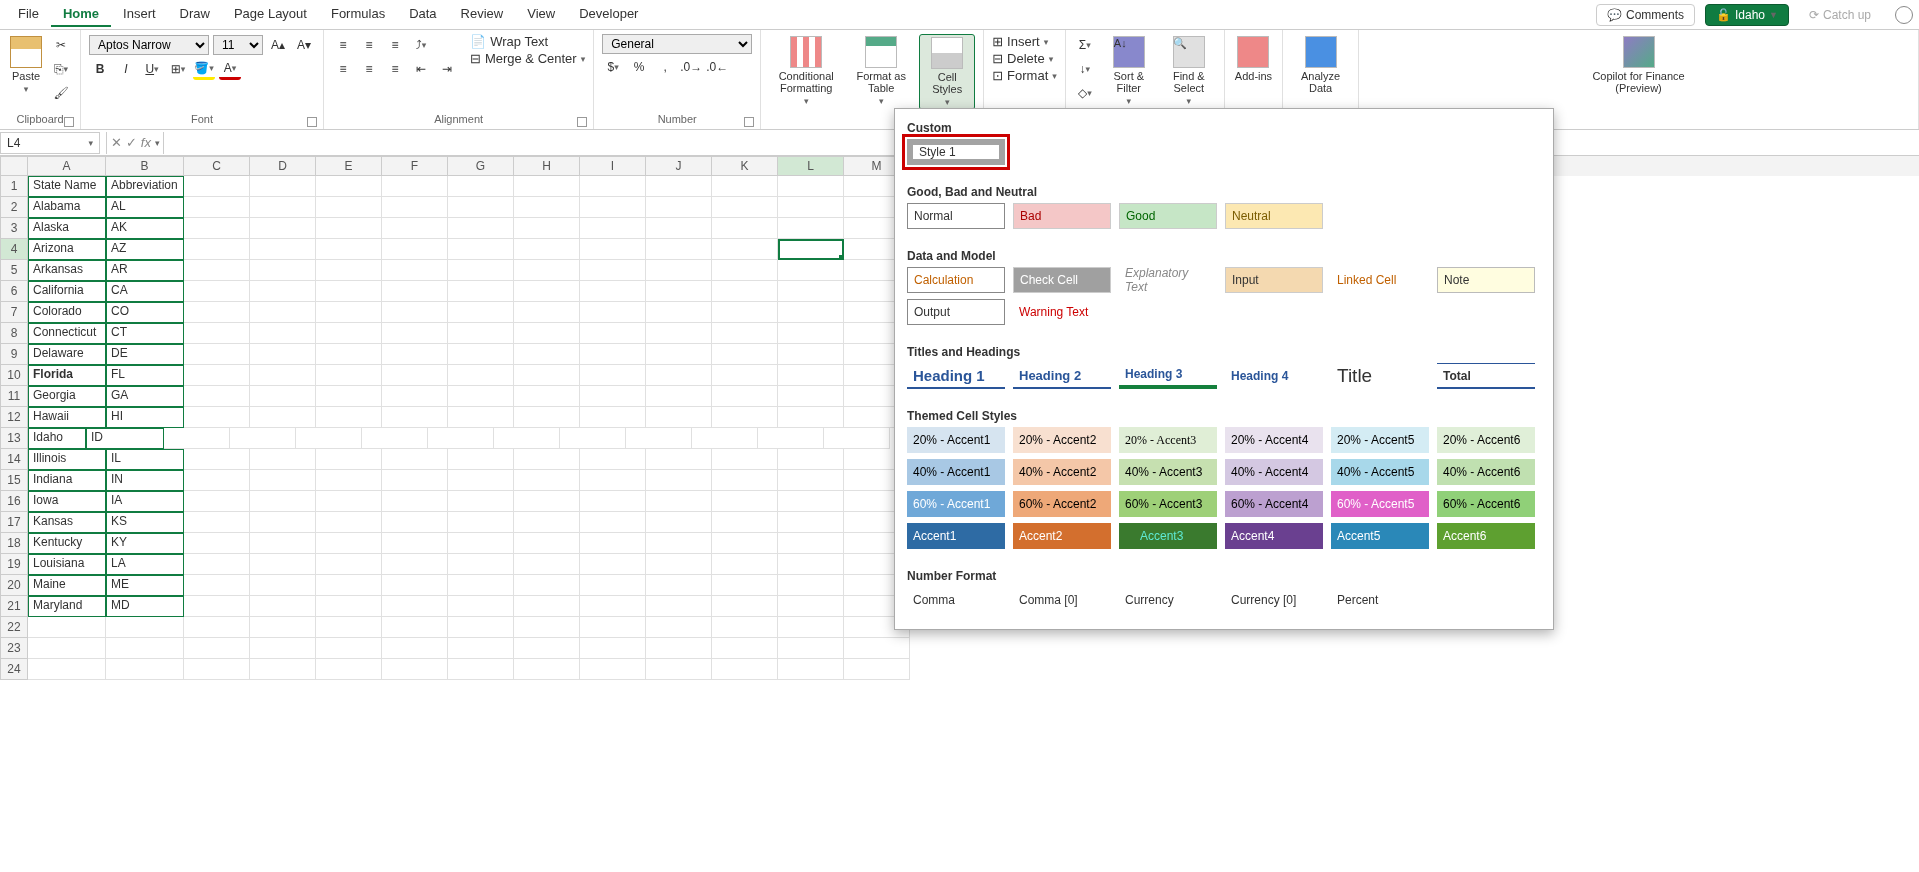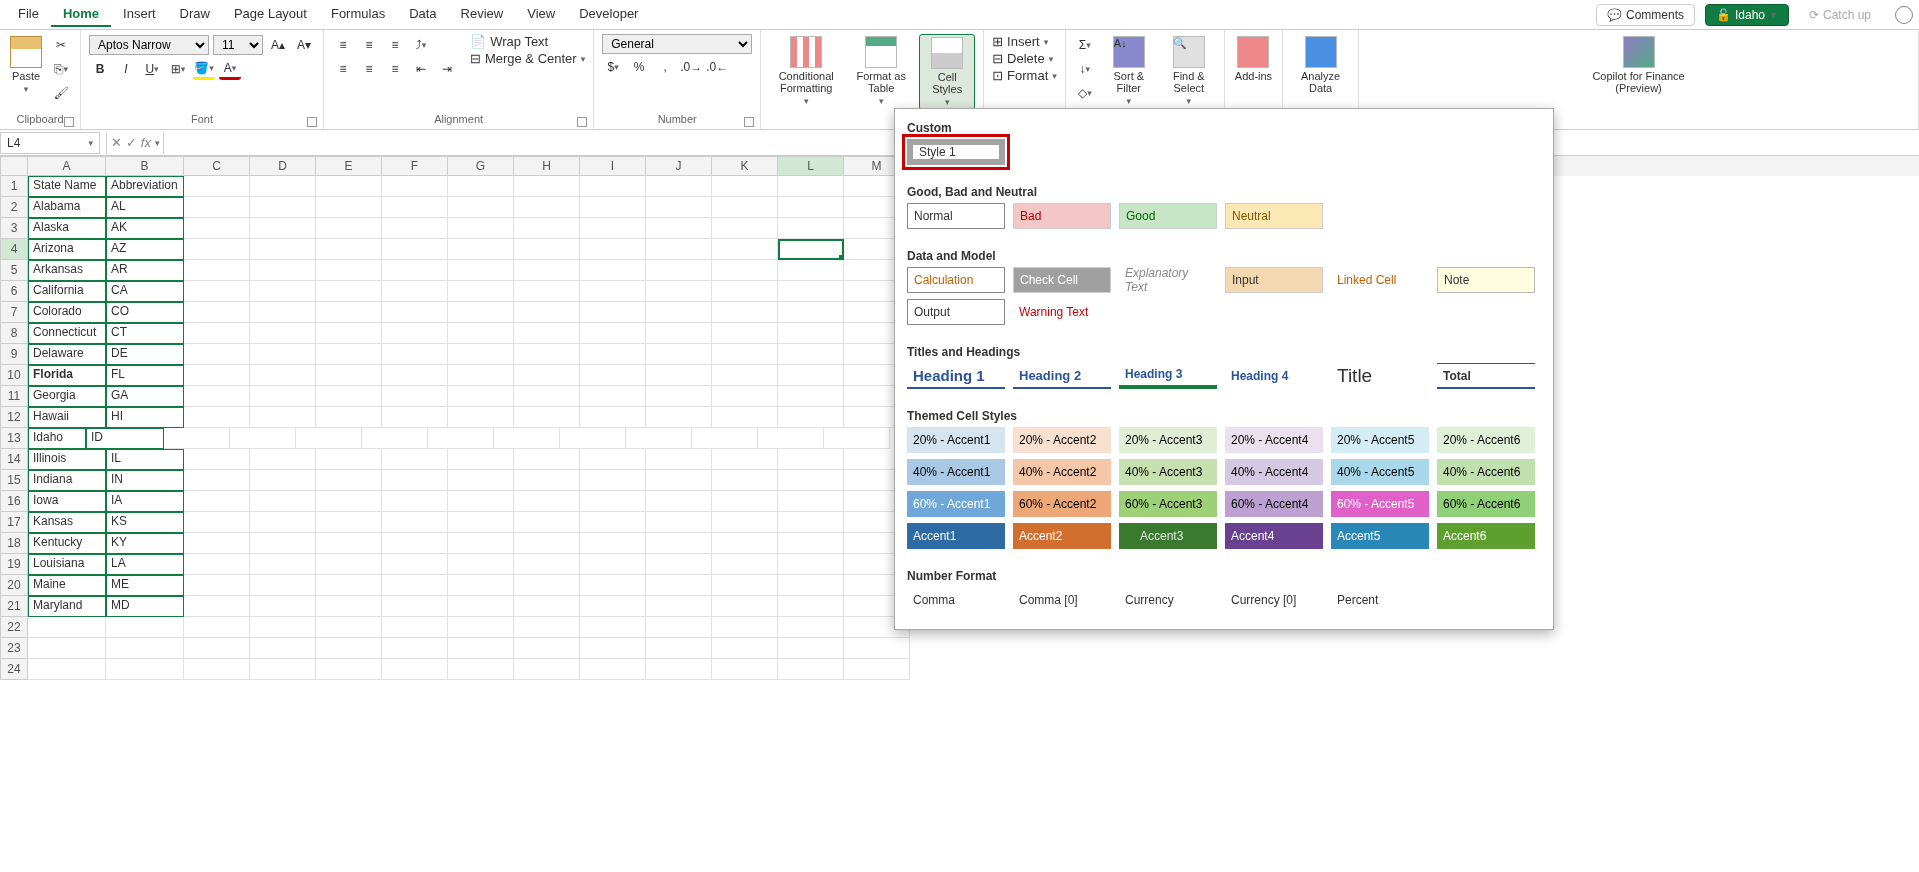--- a/index.html
+++ b/index.html
@@ -736,21 +736,21 @@
       <div class="style-swatch title">Title</div>
       <div class="style-swatch total">Total</div>
     </div>
   </div>
   <div class="styles-section">
     <div class="styles-section-title">Themed Cell Styles</div>
     <div id="themed-rows">
         <div class="styles-row themed-row">
           <div class="style-swatch" style="background: rgb(214, 228, 240);">20% - Accent1</div>
           <div class="style-swatch" style="background: rgb(248, 224, 208);">20% - Accent2</div>
-          <div class="style-swatch" style="background: rgb(224, 238, 214);">20% - Accent3</div>
+          <div class="style-swatch" style="background: rgb(224, 238, 214); font-family: Liberation Serif, serif;">20% - Accent3</div>
           <div class="style-swatch" style="background: rgb(233, 226, 238);">20% - Accent4</div>
           <div class="style-swatch" style="background: rgb(212, 236, 244);">20% - Accent5</div>
           <div class="style-swatch" style="background: rgb(224, 239, 216);">20% - Accent6</div>
         </div>
         <div class="styles-row themed-row">
           <div class="style-swatch" style="background: rgb(168, 200, 228);">40% - Accent1</div>
           <div class="style-swatch" style="background: rgb(244, 199, 168);">40% - Accent2</div>
           <div class="style-swatch" style="background: rgb(198, 224, 176);">40% - Accent3</div>
           <div class="style-swatch" style="background: rgb(212, 200, 226);">40% - Accent4</div>
           <div class="style-swatch" style="background: rgb(168, 216, 234);">40% - Accent5</div>
@@ -760,21 +760,21 @@
           <div class="style-swatch" style="background: rgb(111, 168, 216); color: rgb(255, 255, 255);">60% - Accent1</div>
           <div class="style-swatch" style="background: rgb(238, 168, 120); color: rgb(0, 0, 0);">60% - Accent2</div>
           <div class="style-swatch" style="background: rgb(158, 208, 120); color: rgb(0, 0, 0);">60% - Accent3</div>
           <div class="style-swatch" style="background: rgb(188, 160, 208); color: rgb(0, 0, 0);">60% - Accent4</div>
           <div class="style-swatch" style="background: rgb(224, 96, 200); color: rgb(255, 255, 255);">60% - Accent5</div>
           <div class="style-swatch" style="background: rgb(144, 208, 120); color: rgb(0, 0, 0);">60% - Accent6</div>
         </div>
         <div class="styles-row themed-row">
           <div class="style-swatch" style="background: rgb(46, 107, 164); color: rgb(255, 255, 255);">Accent1</div>
           <div class="style-swatch" style="background: rgb(211, 111, 46); color: rgb(255, 255, 255);">Accent2</div>
-          <div class="style-swatch" style="background: rgb(58, 122, 46); color: #e5e5e5; padding-left: 21px;">Accent3</div>
+          <div class="style-swatch" style="background: rgb(58, 122, 46); color: #5eead4; padding-left: 21px;">Accent3</div>
           <div class="style-swatch" style="background: rgb(106, 64, 144); color: rgb(255, 255, 255);">Accent4</div>
           <div class="style-swatch" style="background: rgb(42, 136, 184); color: rgb(255, 255, 255);">Accent5</div>
           <div class="style-swatch" style="background: rgb(94, 160, 48); color: rgb(255, 255, 255);">Accent6</div>
         </div>
       </div>
   </div>
   <div class="styles-section">
     <div class="styles-section-title">Number Format</div>
     <div class="styles-row numfmt-row" id="numfmt-row">
         <div class="style-swatch">Comma</div>

